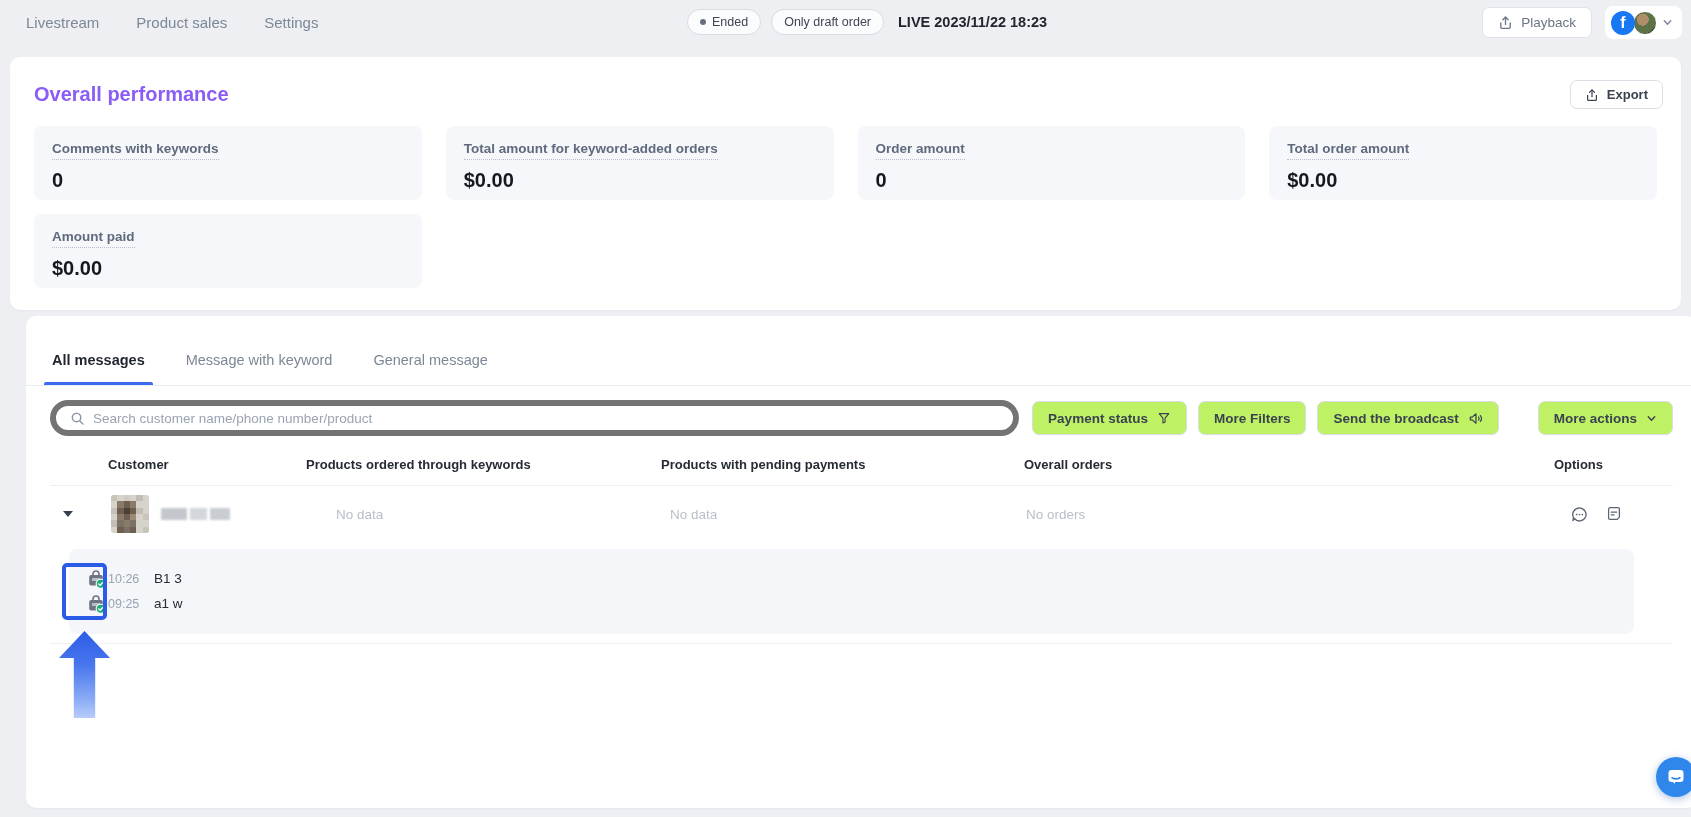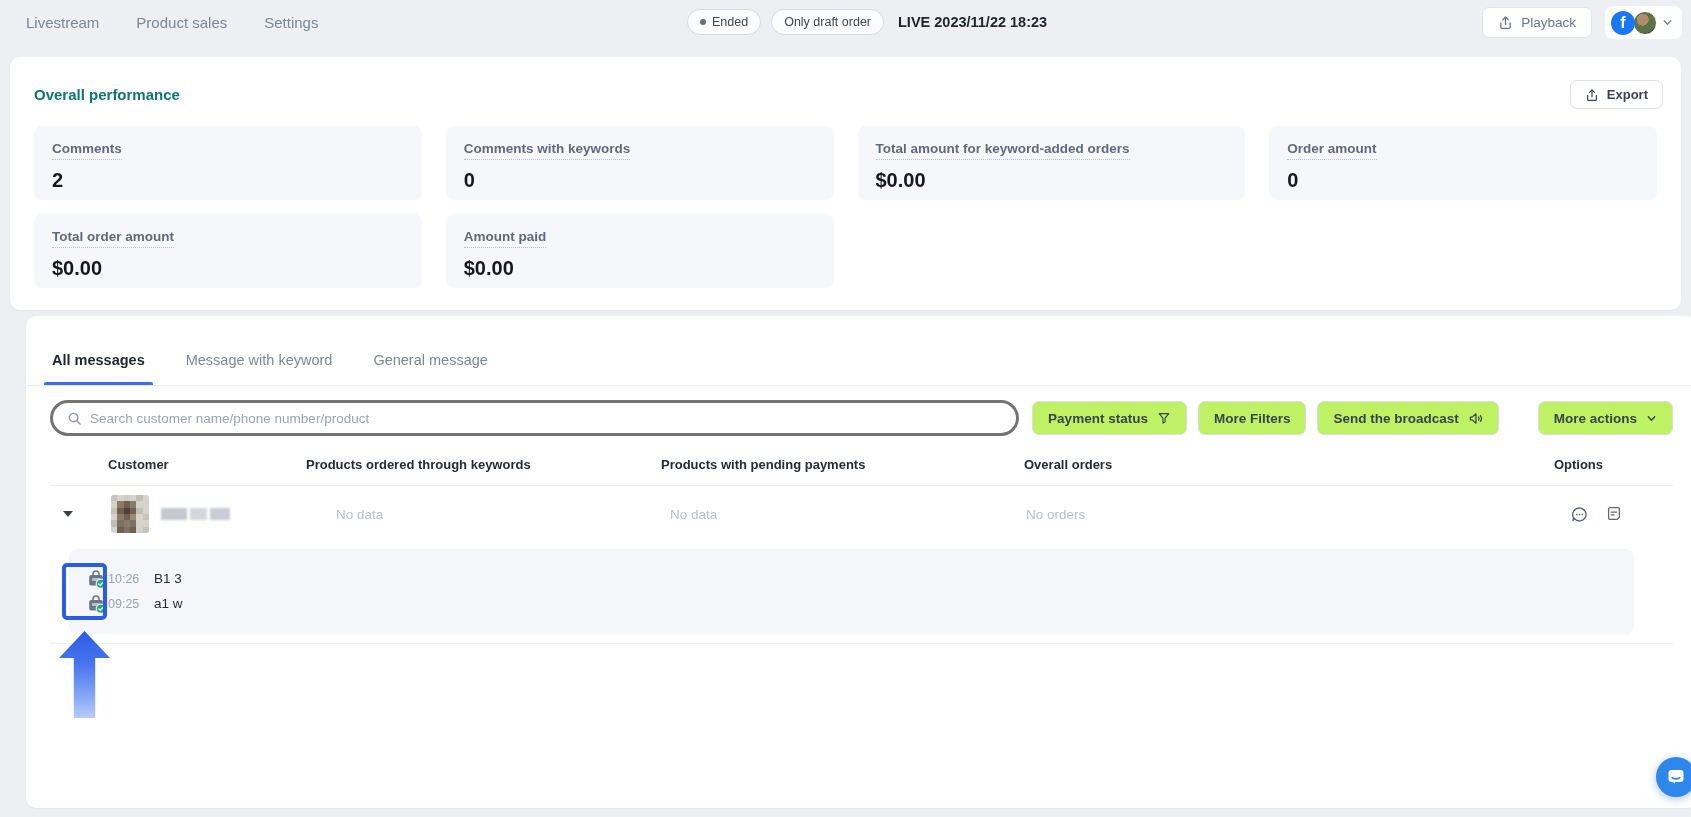--- a/index.html
+++ b/index.html
@@ -22,36 +22,36 @@
   .fb-circle { width:24px; height:24px; border-radius:50%; background:#1877f2; color:#fff; font-weight:700; display:flex; align-items:center; justify-content:center; font-size:16px; z-index:1; }
   .mini-avatar { width:24px; height:24px; border-radius:50%; margin-left:-7px; background:radial-gradient(circle at 40% 35%, #b08d6a 0 30%, #5d7247 31% 70%, #3e4f33 71%); border:1px solid #fff; }
   .chip-chevron { color:#7d8795; display:flex; }
 
   
   .card { position:absolute; left:10px; width:1671px; background:#fff; border-radius:10px; box-shadow:0 1px 2px rgba(20,30,60,.04); }
   .card.performance { top:57px; height:253px; }
   .card.messages { top:316px; height:492px;margin-left:16px; }
 
   .perf-head { display:flex; justify-content:space-between; align-items:center; padding:23px 18px 0 24px; }
-  .perf-title { font-size:15px; font-weight:700; color:#0f766e; }
+  .perf-title { font-size:20px; font-weight:700; color:#8b5cf6; }
   .export-btn { display:flex; align-items:center; gap:8px; height:29px; padding:0 14px; background:#fff; border:1px solid #dcdfe6; border-radius:7px; color:#3b4350; font-size:13px; font-weight:600; cursor:pointer; }
 
   .stats-grid { display:grid; grid-template-columns:repeat(4,1fr); gap:14px 24px; padding:17px 24px 0; }
   .stat-card { background:#f6f7fa; border-radius:8px; height:74px; padding:13px 18px; }
   .stat-label { font-size:13.5px; color:#5f6a7d; font-weight:600; border-bottom:1px dotted #b8c0cd; padding-bottom:3px; display:inline-block; cursor:help; }
   .stat-value { margin-top:9px; font-size:20px; font-weight:700; color:#15181e; }
 
   
   .msg-tabs { display:flex; gap:37px; padding:0 24px; border-bottom:1px solid #e8ebf0; height:70px; align-items:flex-end; }
   .msg-tab { font-size:14.5px; color:#7d8795; padding:0 2px 17px; position:relative; cursor:pointer; white-space:nowrap; }
   .msg-tab.active { color:#1f242d; font-weight:700; }
   .msg-tab.active::after { content:""; position:absolute; left:-6px; right:-6px; bottom:0; height:3px; background:#3d6bef; border-radius:2px 2px 0 0; }
 
   .toolbar { display:flex; align-items:center; padding:14px 24px 0; }
-  .search { flex:1; height:36px; border:3px solid #737373; border-radius:18px; display:flex; align-items:center; padding:0 14px; gap:8px; background:#fff; margin-right:13px; }
+  .search { flex:1; height:36px; border:6px solid #737373; border-radius:18px; display:flex; align-items:center; padding:0 14px; gap:8px; background:#fff; margin-right:13px; }
   .search input { border:none; outline:none; flex:1; font-size:13.5px; color:#333; font-family:"Liberation Sans", sans-serif; background:transparent; }
   .search input::placeholder { color:#9aa3b2; }
   .tb-btn { height:34px; padding:0 15px; border:1px solid #d9dde5; border-radius:7px; background:#bef264; font-size:13.5px; font-weight:600; color:#3b4350; display:flex; align-items:center; gap:9px; margin-left:11px; cursor:pointer; white-space:nowrap; }
   .tb-btn.more-actions { margin-left:39px; }
 
   .tbl-head { display:grid; grid-template-columns:36px 220px 350px 350px 350px 1fr; height:42px; align-items:center; border-bottom:1px solid #edeff3; margin:8px 24px 0; font-size:13px; font-weight:600; color:#262b34; }
   .th-customer { padding-left:22px; }
   .th-pending { padding-left:5px; }
   .th-placed { padding-left:18px; }
   .th-options { text-align:right; padding-right:70px; }
@@ -139,24 +139,20 @@
           <svg width="14" height="14" viewBox="0 0 16 16" fill="none" stroke="#3b4350" stroke-width="1.4" stroke-linecap="round" stroke-linejoin="round">
               <path d="M8 10V2.5"></path>
               <path d="M5.2 5L8 2.2 10.8 5"></path>
               <path d="M3 8.5V13a1.2 1.2 0 0 0 1.2 1.2h7.6A1.2 1.2 0 0 0 13 13V8.5"></path>
             </svg>
         </span>
         <span>Export</span>
       </button>
     </div>
     <div class="stats-grid">
-      <div class="stat-card">
-        <span class="stat-label">Comments</span>
-        <div class="stat-value">2</div>
-      </div>
       <div class="stat-card">
         <span class="stat-label">Comments with keywords</span>
         <div class="stat-value">0</div>
       </div>
       <div class="stat-card">
         <span class="stat-label">Total amount for keyword-added orders</span>
         <div class="stat-value">$0.00</div>
       </div>
       <div class="stat-card">
         <span class="stat-label">Order amount</span>

